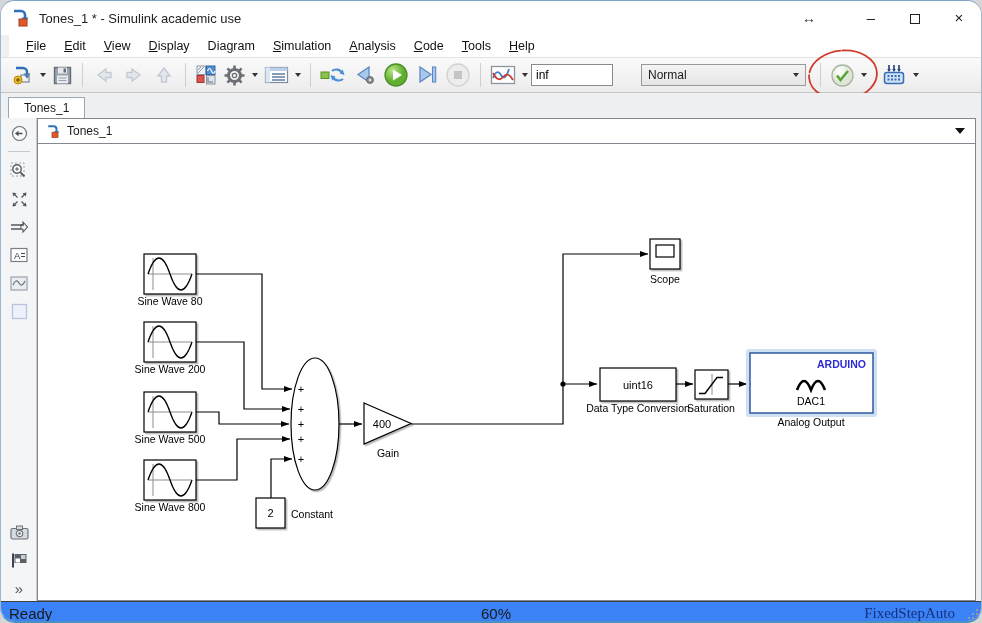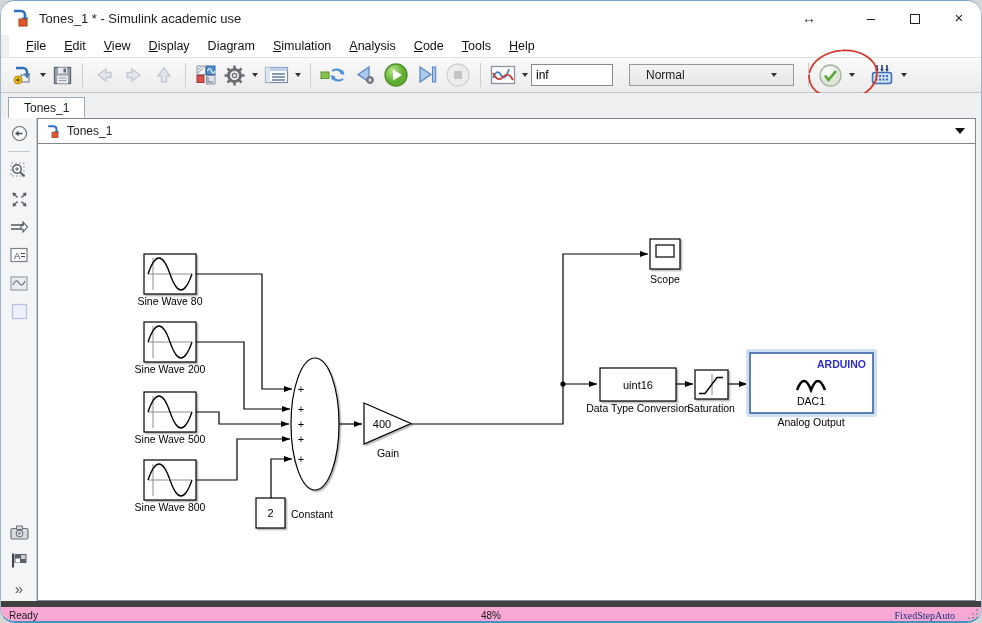--- a/index.html
+++ b/index.html
@@ -25,21 +25,21 @@
 
   
   .toolbar{position:absolute;left:0;top:56px;width:100%;height:36px;
     background:linear-gradient(#fafafa,#ececec);border-top:1px solid #e2e2e2;border-bottom:1px solid #c6c6c6;
     display:flex;align-items:center;padding-left:8px;}
   .tbtn{display:flex;align-items:center;justify-content:center;height:28px;padding:0 3px;}
   .tsep{width:1px;height:24px;background:#cfcfcf;margin:0 6px;}
   .caret{width:0;height:0;border-left:3.5px solid transparent;border-right:3.5px solid transparent;border-top:4.5px solid #333;margin:0 3px;}
   .stop-time{width:82px;height:22px;border:1px solid #8a8a8a;font-size:12px;padding:2px 4px;font-family:"Liberation Sans",sans-serif;}
   .combo{width:165px;height:22px;border:1px solid #999;background:linear-gradient(#f4f4f4,#e6e6e6);
-    display:flex;align-items:center;justify-content:space-between;padding:0 16px;font-size:12px;margin-left:16px;}
+    display:flex;align-items:center;justify-content:space-between;padding:0 6px;font-size:12px;margin-left:28px;}
   .anno-wrap{position:absolute;left:804px;top:44px;width:78px;height:58px;pointer-events:none;}
 
   
   .tabbar{position:absolute;left:0;top:92px;width:100%;height:25px;background:#eef0f2;}
   .tab{position:absolute;left:7px;bottom:0;height:21px;background:#ffffff;border:1px solid #9ba7b4;border-bottom:none;
     padding:0 15px;font-size:12px;display:flex;align-items:center;}
 
   
   .content{position:absolute;left:0;top:117px;width:100%;height:483px;background:#f0f0f0;}
   .sidebar{position:absolute;left:0;top:0;width:36px;height:483px;background:#f3f5f7;border-right:1px solid #c9ced4;}
@@ -48,21 +48,21 @@
   .chevrons{font-size:15px;color:#555;}
 
   .editor{position:absolute;left:36px;top:0;width:939px;height:483px;border:1px solid #828790;background:#ffffff;}
   .breadcrumbbar{position:absolute;left:0;top:0;width:100%;height:25px;background:#ffffff;border-bottom:1px solid #828790;
     display:flex;align-items:center;padding:0 8px;}
   .crumb-text{font-size:12px;margin-left:6px;}
   .crumb-caret{position:absolute;right:10px;width:0;height:0;border-left:5px solid transparent;border-right:5px solid transparent;border-top:6px solid #111;}
   .canvas{position:absolute;left:0;top:25px;width:937px;height:456px;background:#ffffff;overflow:hidden;}
 
   
-  .statusbar{position:absolute;left:0;top:600px;width:100%;height:21px;background:#f9a8d4;border-top:6px solid #404040;font-size:10px;}
+  .statusbar{position:absolute;left:0;top:600px;width:100%;height:21px;background:#3b82f6;border-top:1px solid #404040;font-size:15px;}
   .st-left{position:absolute;left:8px;top:3px;}
   .st-zoom{position:absolute;left:480px;top:3px;}
   .st-solver{position:absolute;right:26px;top:3px;color:#15317e;font-family:Liberation Serif, serif;}
   .grip{position:absolute;right:3px;bottom:3px;width:10px;height:10px;}
   .grip i{position:absolute;width:2px;height:2px;background:#9a9a9a;}
 
   
   svg text{font-family:"Liberation Sans","DejaVu Sans",sans-serif;}
   .blabel{font-size:10.5px;fill:#000;}
   .wire{fill:none;stroke:#000;stroke-width:1.2;}
@@ -458,21 +458,21 @@
             <text x="809" y="404" font-size="10.5" text-anchor="middle">DAC1</text>
           </g>
           <text class="blabel" x="809" y="425" text-anchor="middle">Analog Output</text>
         </svg>
       </div>
     </div>
   </div>
 
   <div class="statusbar">
     <span class="st-left">Ready</span>
-    <span class="st-zoom">48%</span>
+    <span class="st-zoom">60%</span>
     <span class="st-solver">FixedStepAuto</span>
     <span class="grip">
       <i style="right:0;bottom:0"></i>
         <i style="right:4px;bottom:0"></i>
         <i style="right:0;bottom:4px"></i>
       <i style="right:8px;bottom:0"></i>
         <i style="right:0;bottom:8px"></i>
         <i style="right:4px;bottom:4px"></i>
     </span>
   </div>

